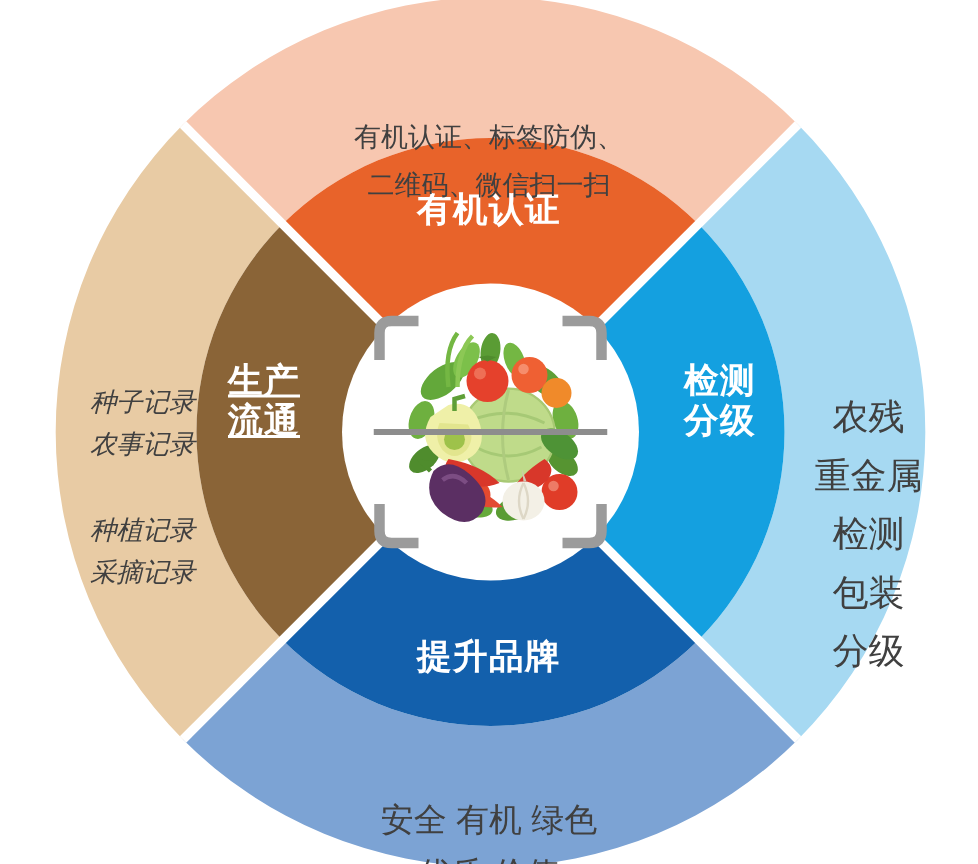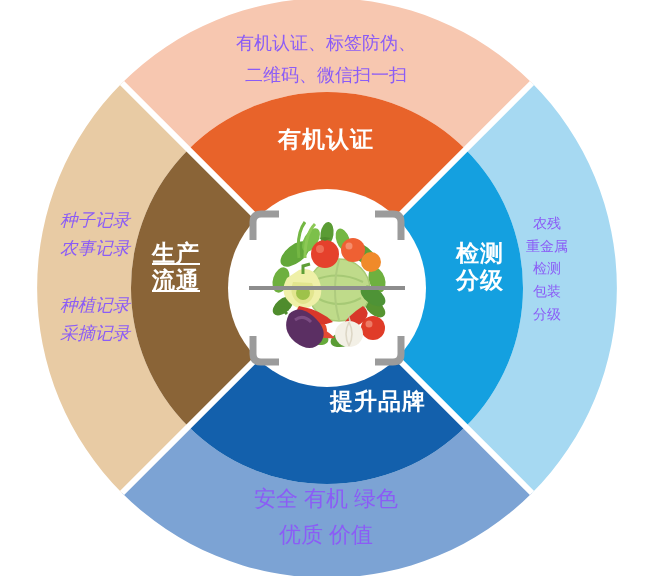--- a/index.html
+++ b/index.html
@@ -19,38 +19,39 @@
     font-size:23px;
     font-weight:bold;
     line-height:1.18;
     text-align:center;
     letter-spacing:1px;
     white-space:pre-line;
     pointer-events:none;
   }
   .outer-text{
     position:absolute;
-    color:#8b5cf6;
+    color:#404040;
     font-size:17.5px;
     line-height:1.55;
     text-align:center;
     white-space:pre-line;
     pointer-events:none;
+    margin-top:48px;
   }
   
   #lbl-top{left:226px;top:126px;width:200px;}
   
   #lbl-right{left:432px;top:240px;width:96px;}
   
-  #lbl-bottom{left:226px;top:388px;width:200px;text-align:right;}
+  #lbl-bottom{left:226px;top:424px;width:200px;}
   
   #lbl-left{left:128px;top:240px;width:96px;text-decoration:underline;}
 
   #txt-top{left:176px;top:28px;width:300px;font-size:18px;line-height:1.75;}
-  #txt-right{left:492px;top:212px;width:110px;font-size:14px;line-height:1.62;}
+  #txt-right{left:524px;top:212px;width:110px;font-size:24px;line-height:1.62;}
   #txt-bottom{left:196px;top:481px;width:260px;font-size:22px;line-height:1.62;}
   #txt-left{left:30px;top:206px;width:130px;font-size:17.5px;line-height:1.62;font-style:italic;}
 
   
   #center-stage{
     position:absolute;
     left:229px;top:190px;width:196px;height:196px;
     border-radius:50%;
     background:#ffffff;
     overflow:hidden;

